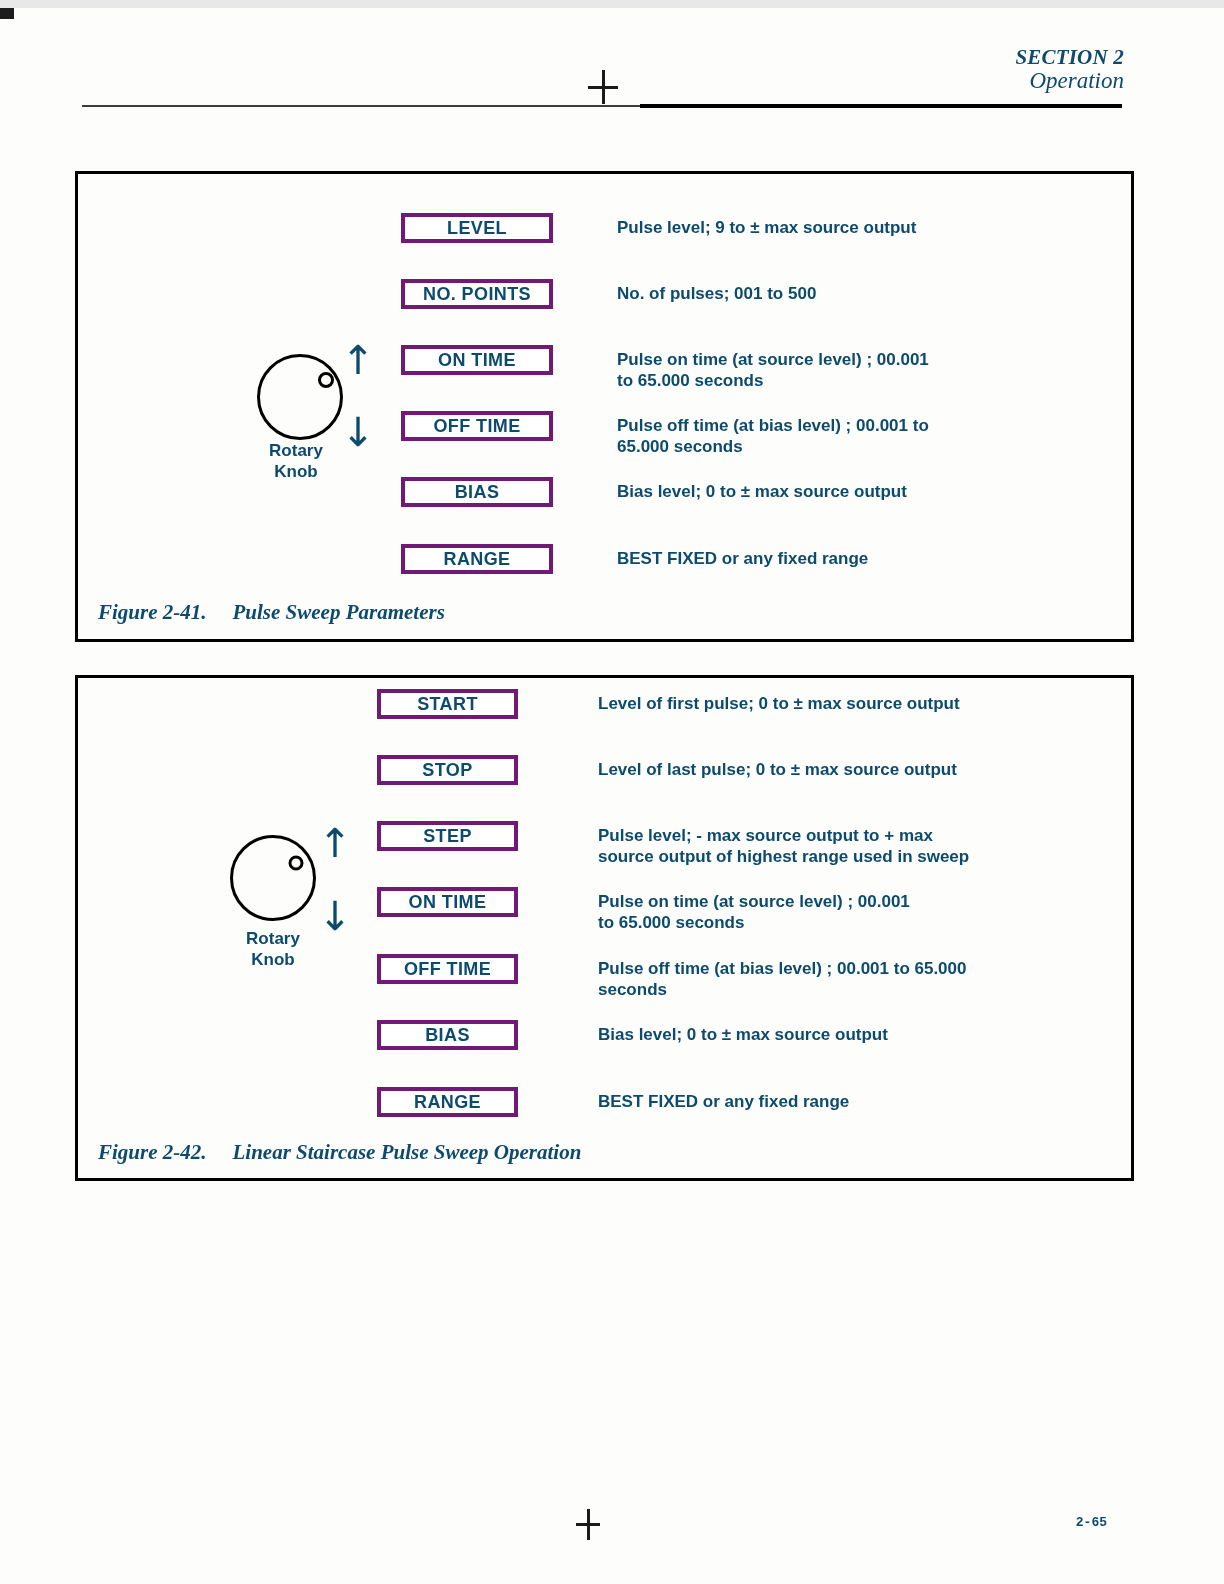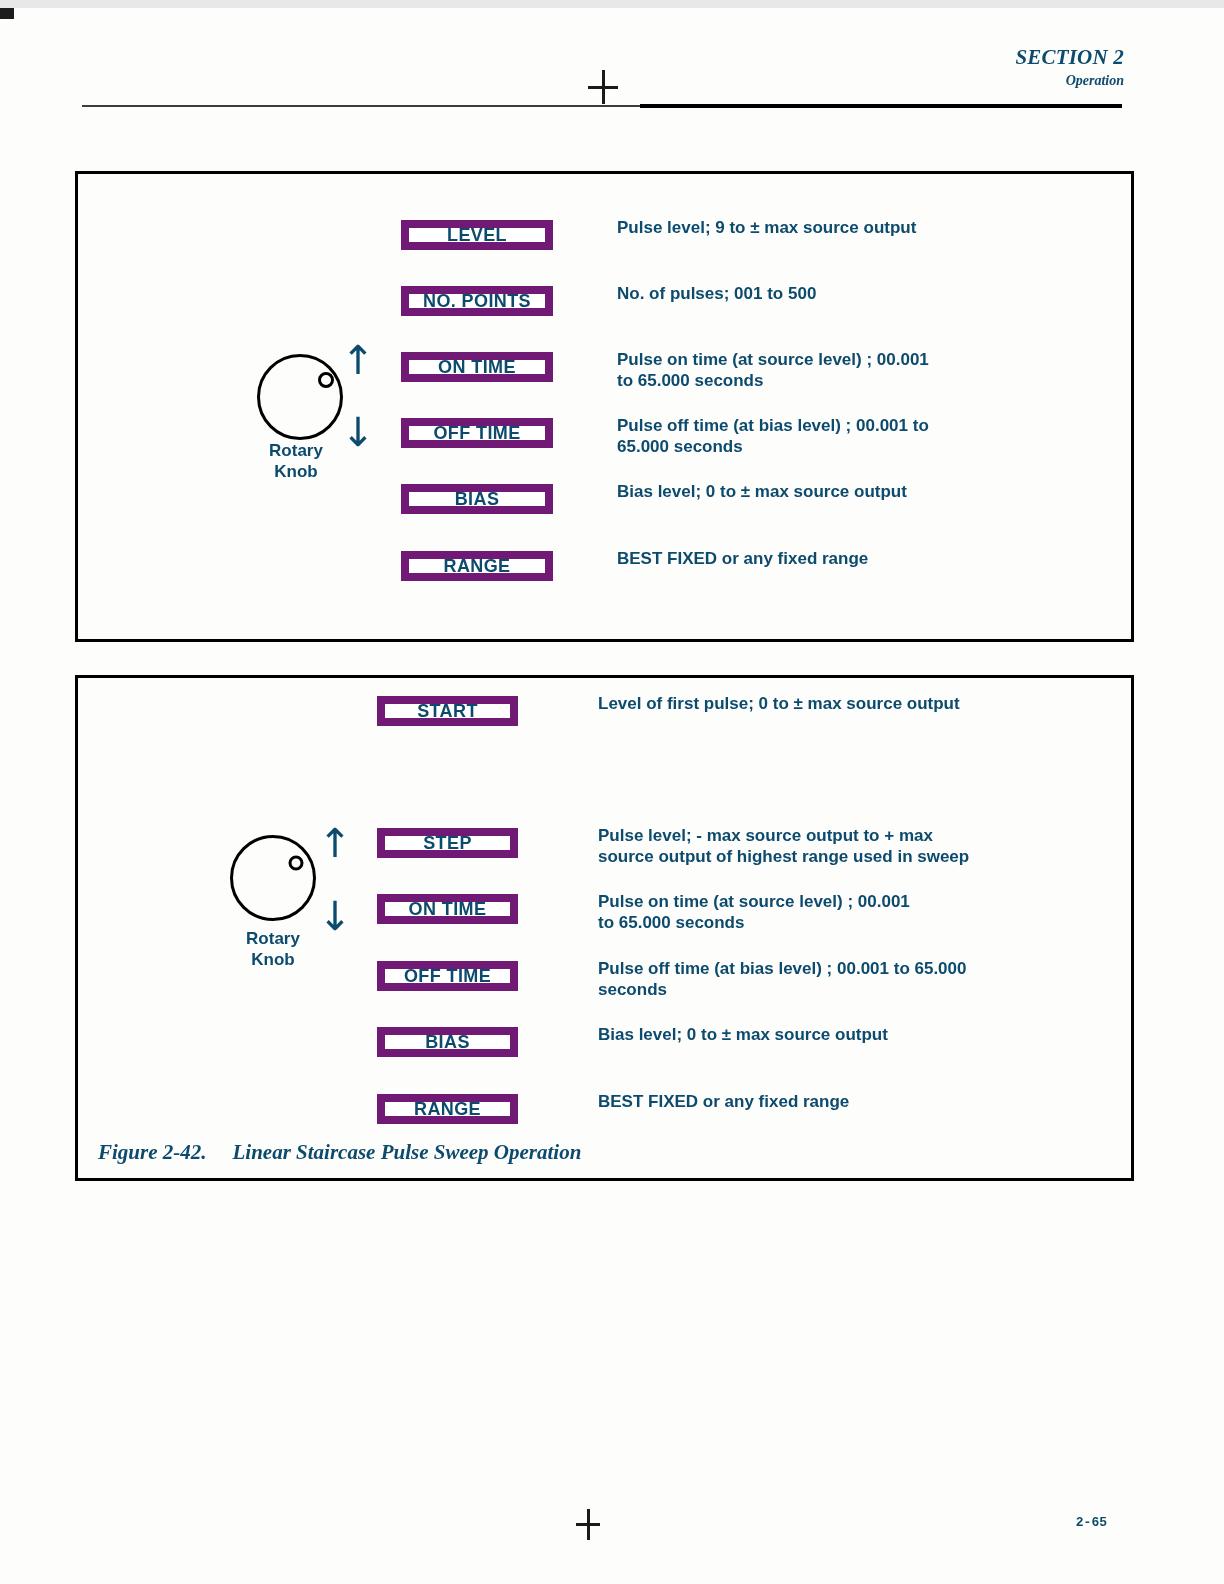--- a/index.html
+++ b/index.html
@@ -10,39 +10,39 @@
   }
   .abs{position:absolute;}
 
   
   .corner-mark{left:0;top:0;width:14px;height:11px;background:#1c1c1c;}
 
   
   .hdr{right:100px;top:38px;text-align:right;
        font-family:"Liberation Serif","DejaVu Serif",serif;font-style:italic;}
   .hdr .sec{font-size:21px;font-weight:700;line-height:23px;letter-spacing:.2px;}
-  .hdr .sub{font-size:14px;font-weight:700;line-height:23px;}
+  .hdr .sub{font-size:23px;font-weight:400;line-height:23px;}
   .rule-left{left:82px;top:97px;width:560px;height:2px;background:#3c3c3c;}
   .rule-right{left:640px;top:96px;width:482px;height:4px;background:#000;}
 
   
   .cross{width:30px;height:34px;}
   .cross .v{position:absolute;left:50%;top:0;width:3px;height:100%;margin-left:-1.5px;background:#1a1a1a;}
   .cross .h{position:absolute;top:50%;left:0;height:3px;width:100%;margin-top:-1.5px;background:#1a1a1a;}
   .cross-top{left:588px;top:62px;}
   .cross-bottom{left:576px;top:1501px;width:24px;height:31px;}
 
   
   .frame{border:3px solid #000;background:#fdfdfb;}
   .frame-1{left:75px;top:163px;width:1053px;height:465px;}
   .frame-2{left:75px;top:667px;width:1053px;height:500px;}
 
   
   .row{position:absolute;height:34px;}
-  .pbox{position:absolute;top:7px;height:30px;border:8px solid #701a75;box-sizing:border-box;
+  .pbox{position:absolute;top:0;height:30px;border:4px solid #701a75;box-sizing:border-box;
         display:flex;align-items:center;justify-content:center;background:#fff;}
   .pbox span{font-size:18px;font-weight:700;letter-spacing:.4px;}
   .pdesc{position:absolute;top:4px;font-size:17px;line-height:21px;font-weight:600;
          white-space:pre-line;width:500px;}
   .f1 .pbox{left:323px;width:152px;}
   .f1 .pdesc{left:539px;}
   .f2 .pbox{left:299px;width:141px;}
   .f2 .pdesc{left:520px;}
 
   
@@ -123,20 +123,23 @@
         </div>
       <div class="pdesc">Bias level; 0 to ± max source output</div>
     </div>
     <div class="row" style="top:370px;left:0;right:0">
       <div class="pbox">
           <span>RANGE</span>
         </div>
       <div class="pdesc">BEST FIXED or any fixed range</div>
     </div>
 
+    <div class="abs caption" style="left:20px;top:426px">
+      <span class="cap-label">Figure 2-41.</span><span class="cap-title">Pulse Sweep Parameters</span>
+    </div>
   </div>
 
   <div class="abs frame frame-2 f2">
 
     <svg class="abs" style="left:149px;top:154px" width="92" height="92" viewBox="0 0 92 92">
       <circle cx="46" cy="46" r="41.5" fill="none" stroke="#000" stroke-width="3"></circle>
       <circle cx="69" cy="31" r="6" fill="none" stroke="#000" stroke-width="3"></circle>
     </svg>
     <div class="abs arrow" style="left:239px;top:143px">↑</div>
     <div class="abs arrow" style="left:239px;top:216px">↓</div>
@@ -144,20 +147,26 @@
       <div>Rotary</div>
       <div>Knob</div>
     </div>
 
     <div class="row" style="top:11px;left:0;right:0">
       <div class="pbox">
           <span>START</span>
         </div>
       <div class="pdesc">Level of first pulse; 0 to ± max source output</div>
     </div>
+    <div class="row" style="top:77px;left:0;right:0">
+      <div class="pbox">
+          <span>STOP</span>
+        </div>
+      <div class="pdesc">Level of last pulse; 0 to ± max source output</div>
+    </div>
     <div class="row" style="top:143px;left:0;right:0">
       <div class="pbox">
           <span>STEP</span>
         </div>
       <div class="pdesc">Pulse level; - max source output to + max
 source output of highest range used in sweep</div>
     </div>
     <div class="row" style="top:209px;left:0;right:0">
       <div class="pbox">
           <span>ON TIME</span>

